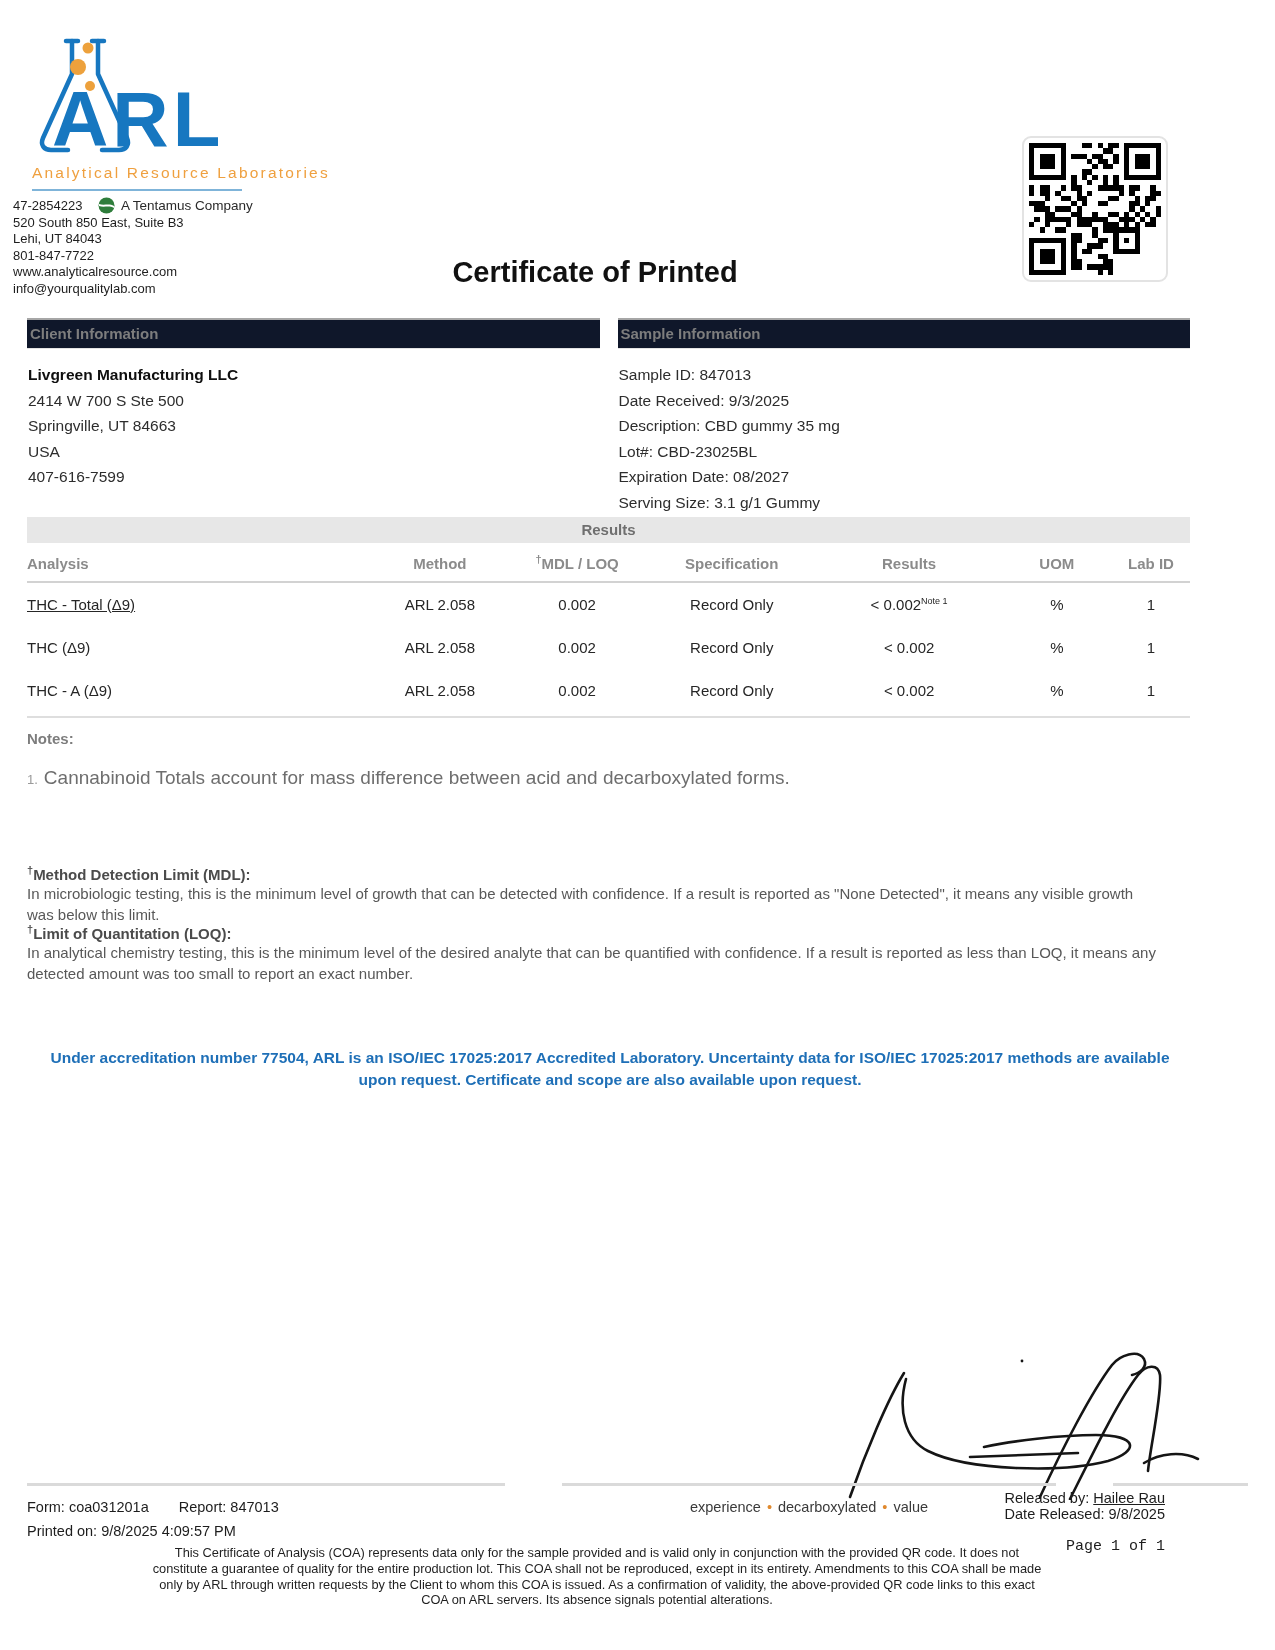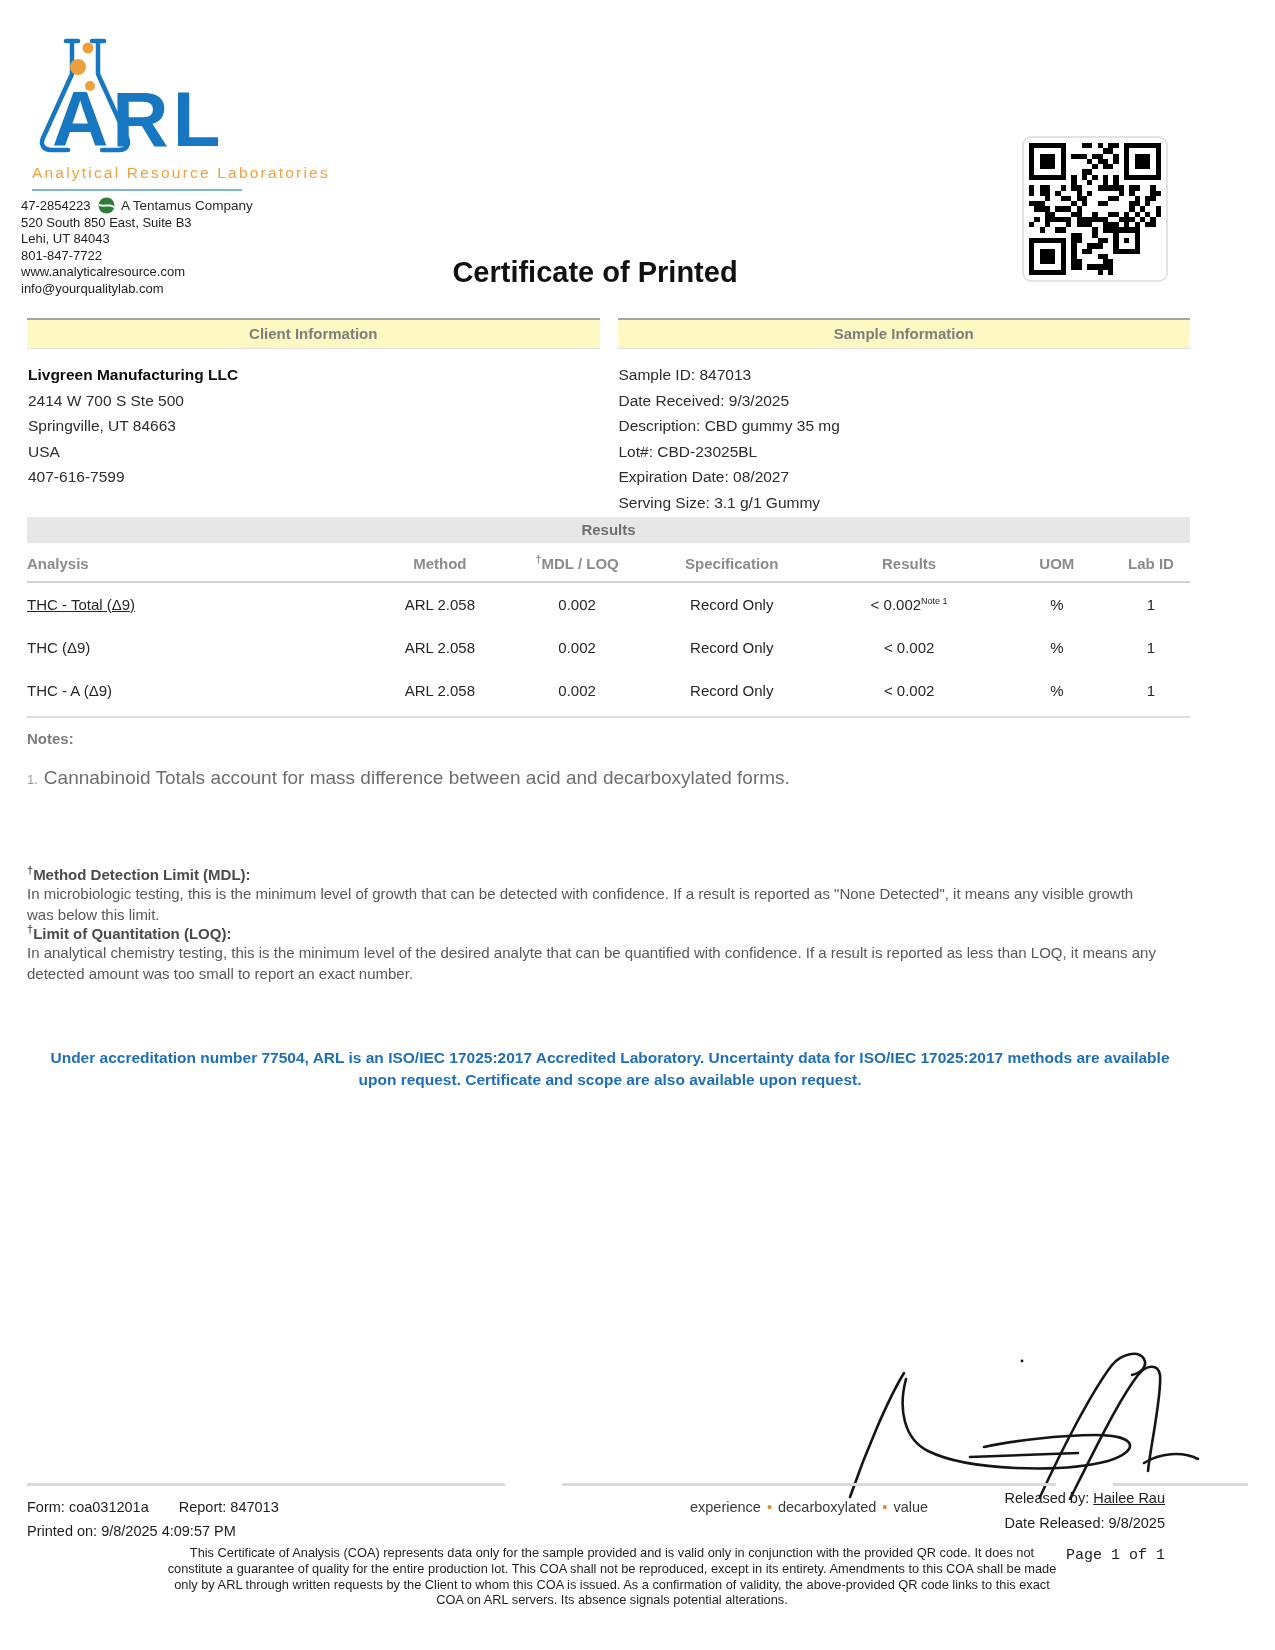--- a/index.html
+++ b/index.html
@@ -9,28 +9,28 @@
     font-family:"Liberation Sans", sans-serif; color:#2f2f2f; font-size:15px;
   }
 
   
   .header { position:absolute; top:0; left:0; width:1275px; height:312px; }
   .logo-wrap { position:absolute; left:30px; top:34px; width:240px; }
   .logo-art { position:relative; width:230px; height:128px; }
   .logo-tagline { color:#efa03f; font-size:15.5px; letter-spacing:2.2px; margin:2px 0 0 2px; white-space:nowrap; }
   .logo-rule { width:210px; height:2px; background:#7fb4d9; margin:7px 0 0 2px; }
   .tentamus { display:flex; align-items:center; gap:6px; margin:6px 0 0 68px; font-size:13.5px; color:#2a2a2a; }
-  .contact { position:absolute; left:21px; top:198px; font-size:13px; line-height:16.6px; color:#1e1e1e; }
+  .contact { position:absolute; left:13px; top:198px; font-size:13px; line-height:16.6px; color:#1e1e1e; }
   .doc-title { position:absolute; left:345px; top:256px; width:500px; text-align:center; font-size:29px; font-weight:bold; color:#111; }
   .qr-box { position:absolute; left:1022px; top:136px; width:146px; height:146px; border:2px solid #e3e3e3; border-radius:9px; background:#fff; padding:5px; }
 
   
   .info-row { position:absolute; top:318px; left:27px; width:1163px; display:flex; gap:18px; }
   .info-col { flex:1 1 0; }
-  .sec-bar { background:#fef9c3; border-top:2px solid #a6a6a6; border-bottom:1px solid #e2e2e2; padding:5px 3px 6px;text-align:center; }
+  .sec-bar { background:#0f172a; border-top:2px solid #a6a6a6; border-bottom:1px solid #e2e2e2; padding:5px 3px 6px; }
   .sec-title { font-weight:bold; font-size:15px; color:#7d7d7d; }
   .client-body { padding:13px 1px 0; font-size:15.5px; line-height:25.5px; color:#2d2d2d; }
   .client-name { font-weight:bold; color:#0f0f0f; }
   .sample-body { padding:13px 1px 0; font-size:15.5px; line-height:25.5px; color:#2d2d2d; }
 
   
   .results-block { position:absolute; top:517px; left:27px; width:1163px; }
   .results-band { background:#e7e7e7; text-align:center; font-weight:bold; color:#6f6f6f; font-size:15px; padding:4px 0 5px; }
   .t-grid { display:grid; grid-template-columns:29.7% 11.6% 12% 14.6% 15.9% 9.5% 6.7%; align-items:baseline; }
   .t-head { padding:12px 0 9px; border-bottom:2px solid #d2d2d2; color:#8b8b8b; font-weight:bold; font-size:15px; }
@@ -65,23 +65,23 @@
   .foot-lines { display:flex; gap:57px; }
   .fcol { border-top:3px solid #dadada; padding-top:13px; font-size:14.5px; color:#1d1d1d; }
   .fcol1 { width:478px; }
   .fcol2 { width:494px; text-align:center; color:#3a3a3a; }
   .fcol3 { flex:1 1 auto; }
   .report-label { margin-left:26px; }
   .printed { margin-top:8px; }
   .bullet { color:#e0892e; padding:0 6px; }
   .released { position:absolute; right:83px; top:7px; text-align:right; font-size:14.5px; color:#1d1d1d; }
   .released-name { text-decoration:underline; }
-  .date-released { margin-top:9px; }
+  .date-released { }
   .page-num { margin-top:16px; font-size:15px;font-family:Liberation Mono, monospace; }
-  .disclaimer { position:absolute; top:62px; left:135px; width:900px; text-align:center;
+  .disclaimer { position:absolute; top:62px; left:120px; width:900px; text-align:center;
     font-size:12.8px; line-height:15.8px; color:#1f1f1f; }
 </style>
 </head>
 <body>
 
 <div class="header">
 
   <div class="logo-wrap">
     <div class="logo-art">
       <svg width="230" height="128" viewBox="0 0 230 128">

